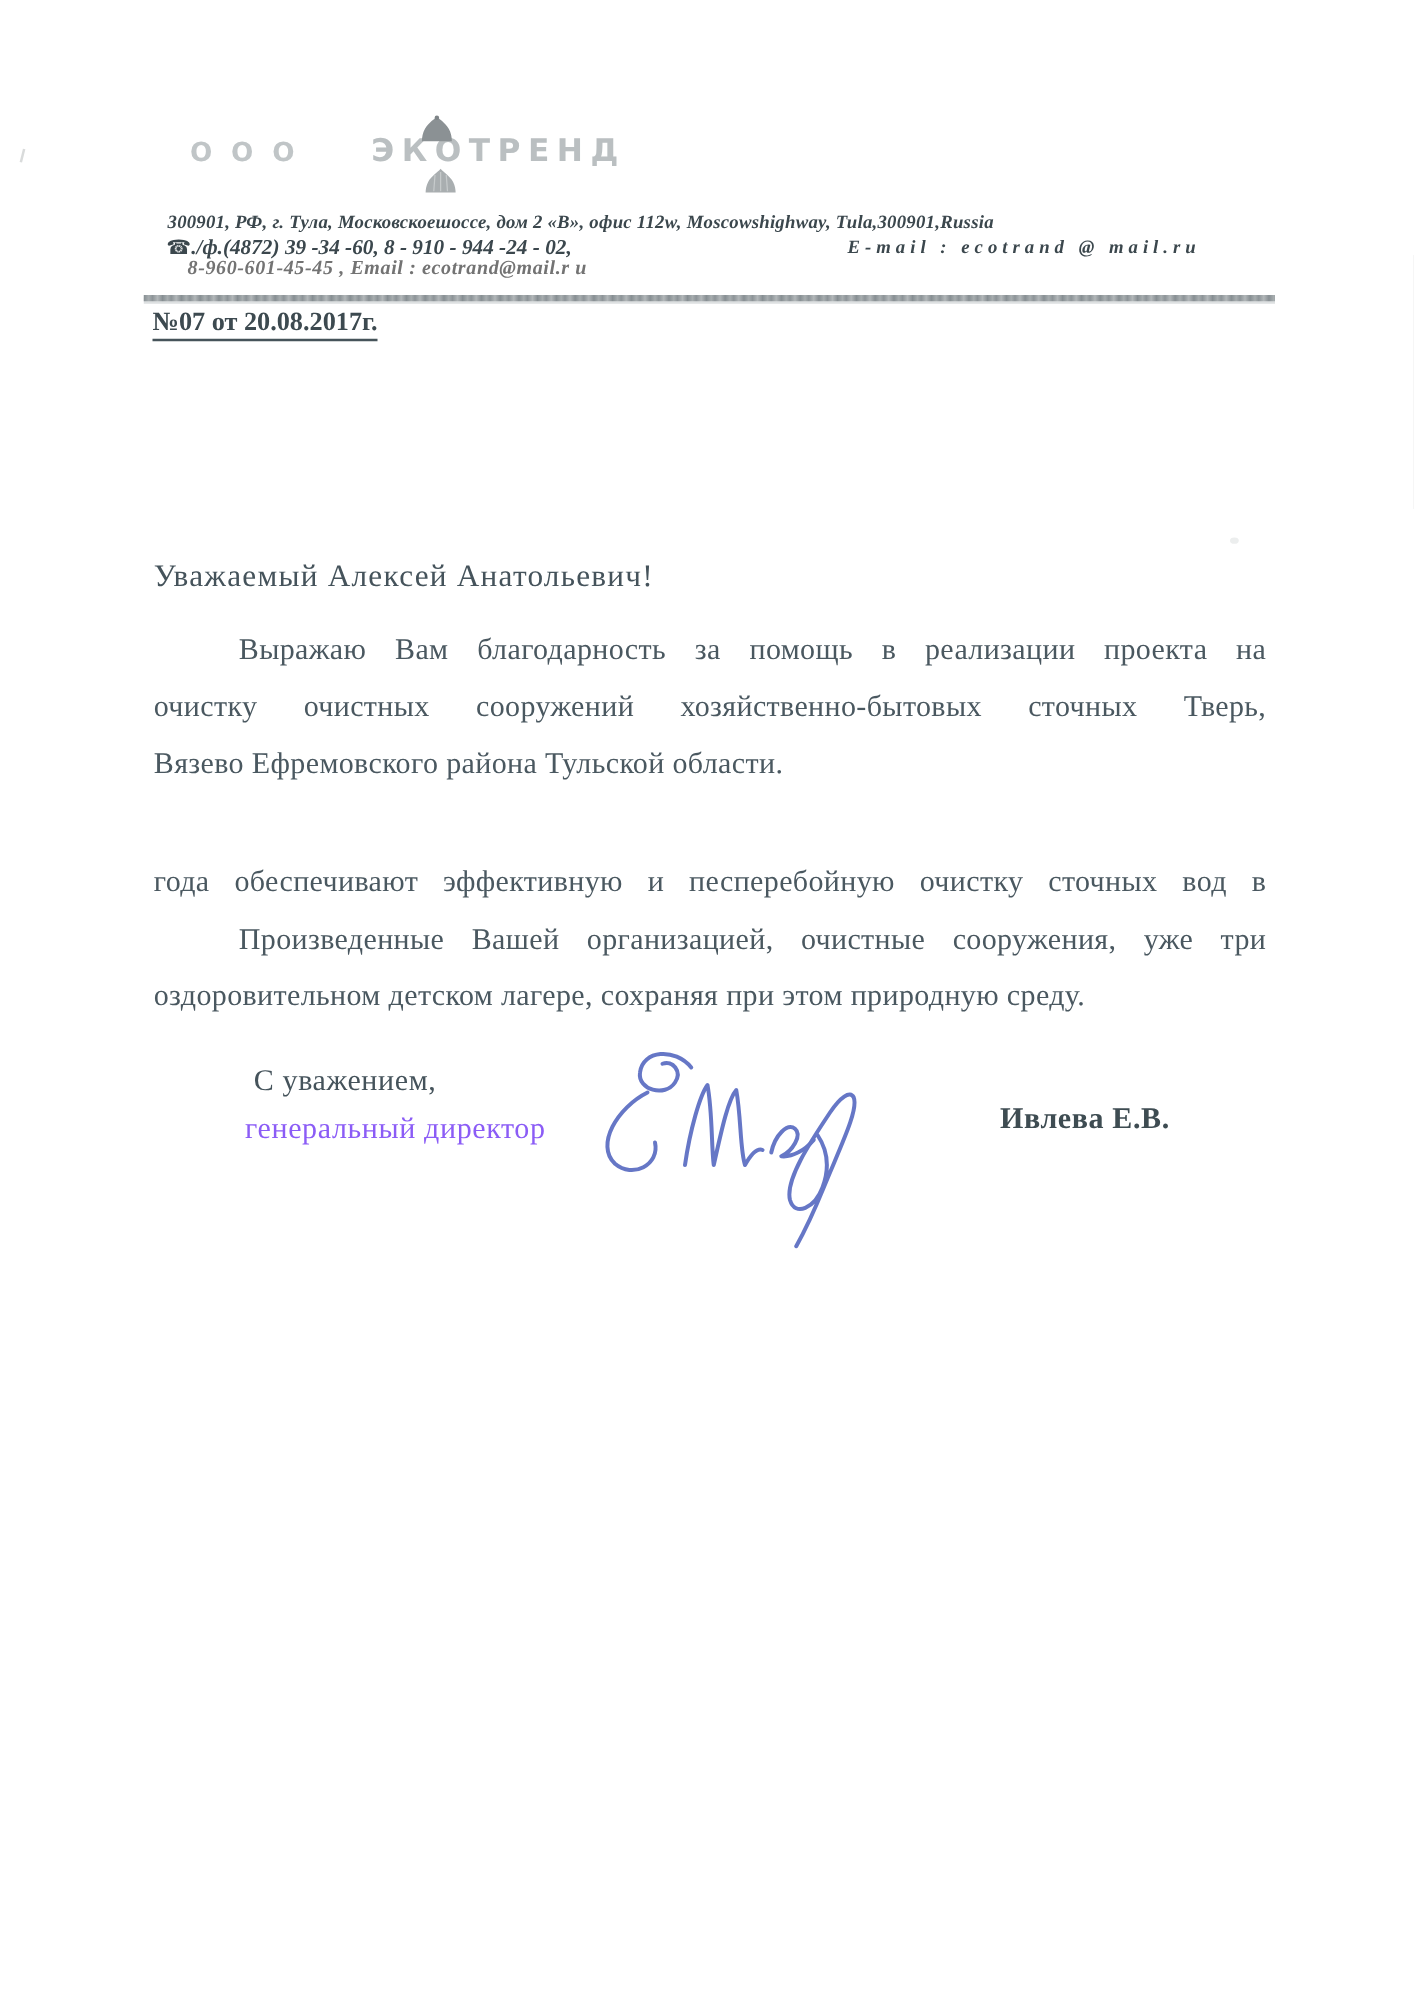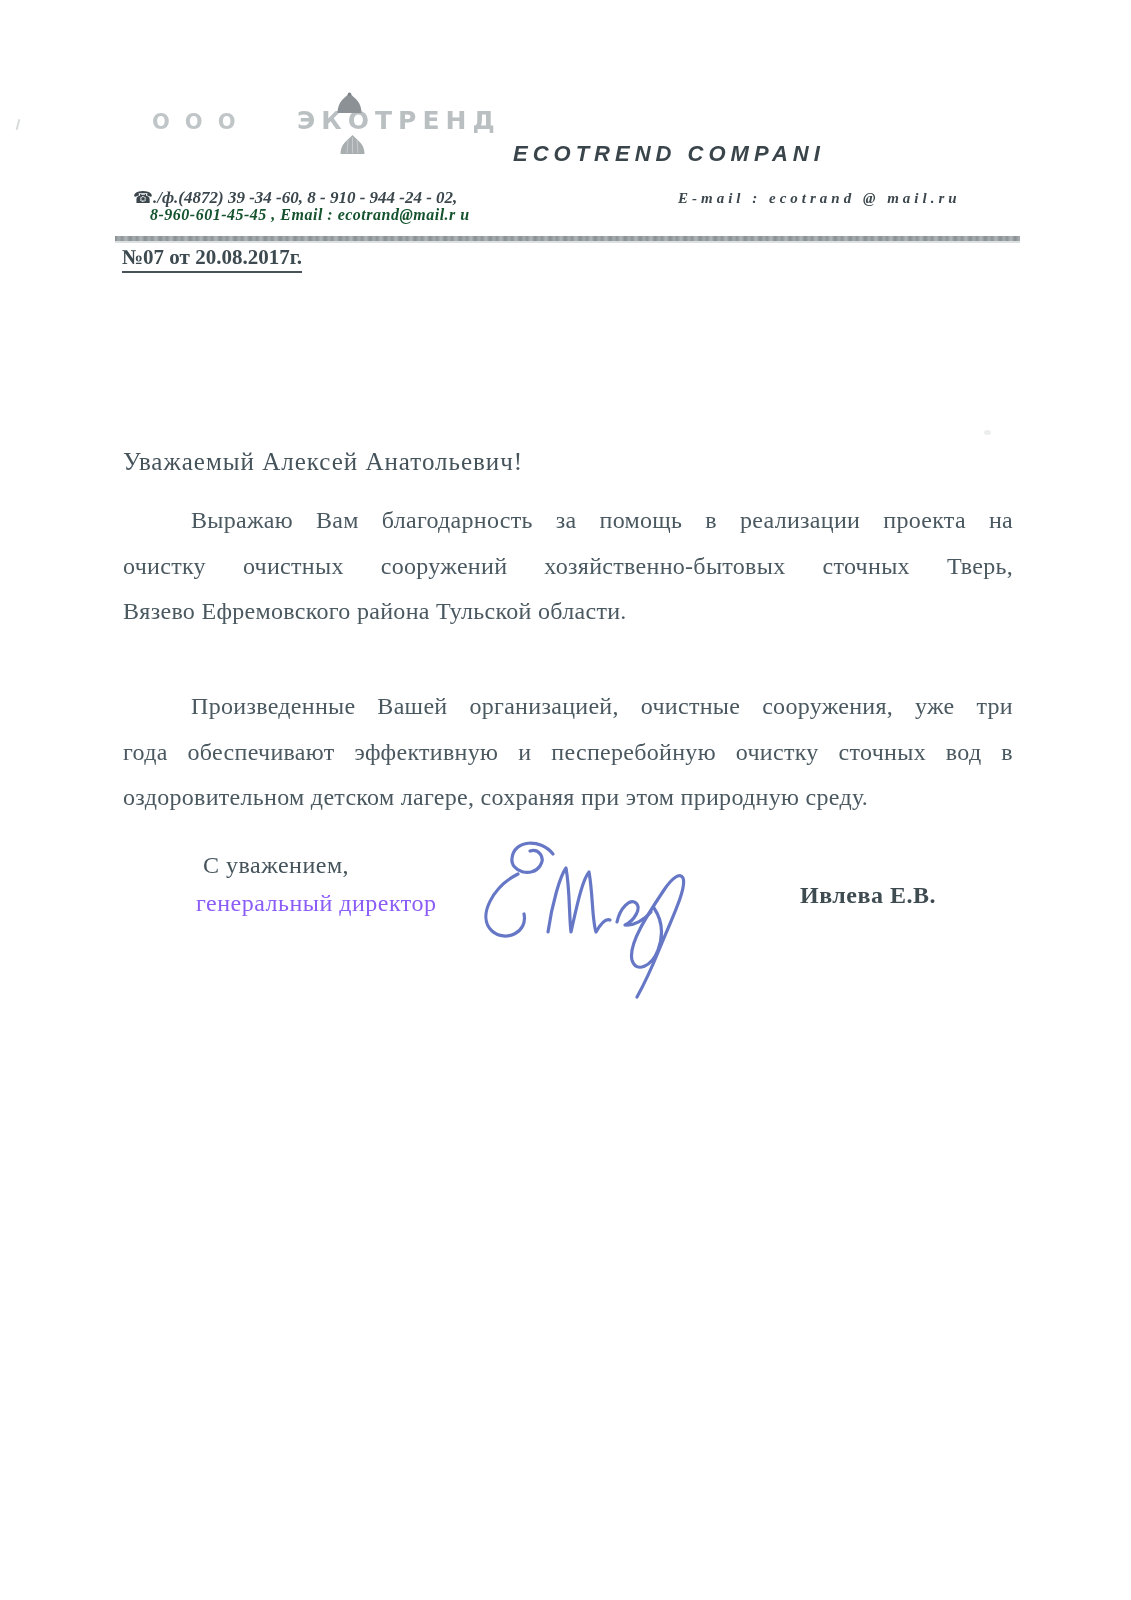--- a/index.html
+++ b/index.html
@@ -52,21 +52,21 @@
   }
   .phone-glyph { font-style: normal; font-family: "DejaVu Sans", sans-serif; font-size: 16px; }
   .email-right {
     left: 678px; top: 190px;
     font-size: 15px; font-weight: bold; font-style: italic;
     letter-spacing: 4px; color: #3b474d; text-align: right;
   }
   .phone-line2 {
     left: 150px; top: 206px;
     font-size: 16px; font-weight: bold; font-style: italic;
-    color: #14532d; letter-spacing: .5px;
+    color: #737373; letter-spacing: .5px;
   }
 
   
   .divider {
     left: 115px; top: 236px; width: 905px; height: 5px;
     background: repeating-linear-gradient(90deg,
       #868e92 0px, #a7adaf 4px, #8d9498 7px, #b2b7b9 11px, #899094 15px);
     box-shadow: 0 2px 0 #dde0e1;
   }
 
@@ -134,43 +134,43 @@
       <circle cx="13.5" cy="2.2" r="1.8" fill="#7e8487"></circle>
     </svg>
   </span>
   <span class="abs crown-bottom">
     <svg width="27" height="22" viewBox="0 0 27 22">
       <path d="M13.5,1 C11,4 6,7 3.5,11.5 C2,14.5 1.5,17.5 1.5,20 L25.5,20 C25.5,17.5 25,14.5 23.5,11.5 C21,7 16,4 13.5,1 Z" fill="#a9aeb0"></path>
       <path d="M9,6 L8,19 M13.5,3.5 L13.5,19 M18,6 L19,19" stroke="#c6cacb" stroke-width="1" fill="none"></path>
     </svg>
   </span>
 
-  <div class="abs company-en">ECOTREND COMPANI</div>
+  <div class="abs addr-line">300901, РФ, г. Тула, Московскоешоссе, дом 2 «В», офис 112w, Moscowshighway, Tula,300901,Russia</div>
 
   <div class="abs phone-line"><span class="phone-glyph">☎</span><span>./ф.(4872) 39 -34 -60, 8 - 910 - 944 -24 - 02,</span></div>
 
   <div class="abs email-right">E-mail : ecotrand @ mail.ru</div>
   <div class="abs phone-line2">8-960-601-45-45 , Email : ecotrand@mail.r u</div>
 
   <div class="abs divider"></div>
 
   <div class="abs ref-line">№07 от 20.08.2017г.</div>
 
 
   <div class="abs salutation">Уважаемый Алексей Анатольевич!</div>
 
   <div class="abs para para-1">
     <div class="jline indent">Выражаю Вам благодарность за помощь в реализации проекта на</div>
     <div class="jline">очистку очистных сооружений хозяйственно-бытовых сточных Тверь,</div>
     <div class="lastline">Вязево Ефремовского района Тульской области.</div>
   </div>
 
   <div class="abs para para-2">
+    <div class="jline">года обеспечивают эффективную и песперебойную очистку сточных вод в</div>
     <div class="jline indent">Произведенные Вашей организацией, очистные сооружения, уже три</div>
-    <div class="jline">года обеспечивают эффективную и песперебойную очистку сточных вод в</div>
     <div class="lastline">оздоровительном детском лагере, сохраняя при этом природную среду.</div>
   </div>
 
   <div class="abs regards">С уважением,</div>
   <div class="abs dir-title">генеральный директор</div>
 
   <span class="abs sig-svg">
     <svg width="300" height="170" viewBox="0 0 300 170">
       <g fill="none" stroke="#5a6cc2" stroke-width="3.2" stroke-linecap="round" stroke-linejoin="round" opacity="0.92">
         <path d="M101,22 C88,6 62,8 60,26 C58,40 80,46 88,34 C94,25 86,16 78,19"></path>

